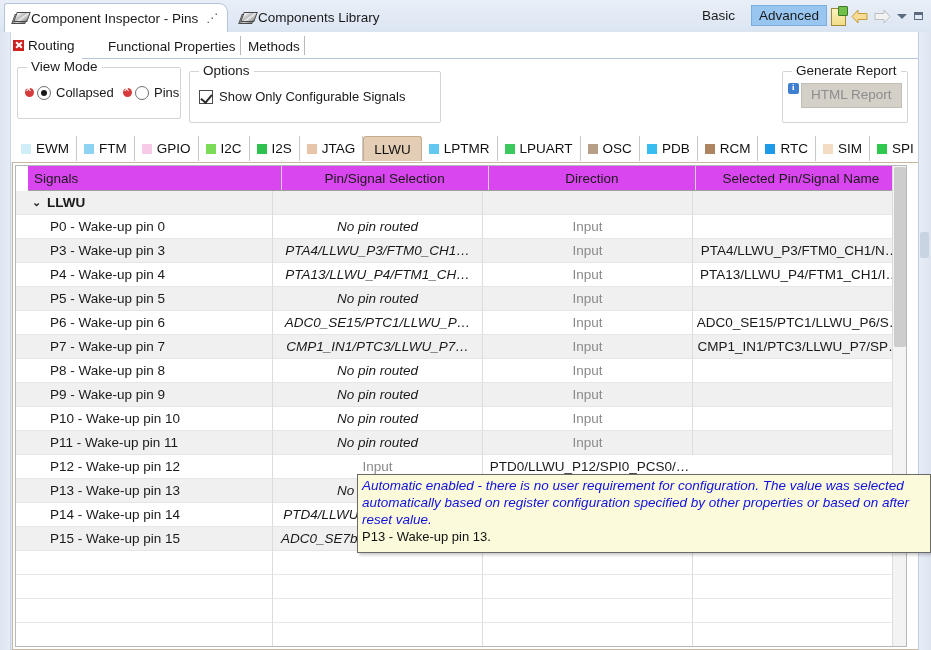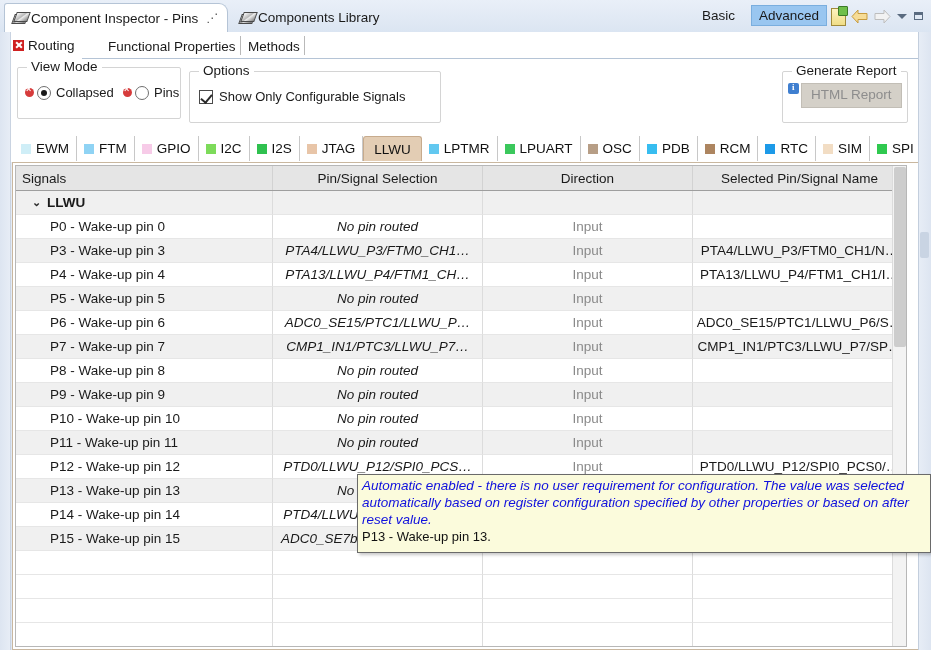--- a/index.html
+++ b/index.html
@@ -207,22 +207,23 @@
   .tablewrap {
     position: absolute; left: 12px; top: 162px; width: 908px; height: 488px;
     border: 1px solid #c9b79f;
     background: #ffffff;
   }
   .tableinner {
     position: absolute; left: 2px; top: 2px; width: 892px; height: 482px;
     border: 1px solid #b7b7b7; background:#fff; overflow:hidden;
   }
   .thead {
-    display: flex; height: 25px; background: #e5e5e5;
+    display: flex; height: 25px; background: #d946ef;
     border-bottom: 1px solid #9e9e9e;
+    margin-left: 12px;
   }
   .th {
     font-size: 13.5px; color:#1a1a1a; display:flex; align-items:center;
     border-right: 1px solid #d2d2d2; padding: 0 6px;
   }
   .c0 { width: 257px; }
   .c1 { width: 210px; justify-content:center; }
   .c2 { width: 210px; justify-content:center; }
   .c3 { width: 213px; justify-content:center; border-right:none; }
   .trow { display:flex; height: 24px; }
@@ -517,21 +518,20 @@
             <div class="td c3 ctr"></div>
           </div>
           <div class="trow alt">
             <div class="td c0 sig-name">P11 - Wake-up pin 11</div>
             <div class="td c1 ctr ital">No pin routed</div>
             <div class="td c2 ctr dimgrey">Input</div>
             <div class="td c3 ctr"></div>
           </div>
           <div class="trow plain">
             <div class="td c0 sig-name">P12 - Wake-up pin 12</div>
-            <div class="td c1 ctr ital">PTD0/LLWU_P12/SPI0_PCS…</div>
             <div class="td c2 ctr dimgrey">Input</div>
             <div class="td c3 ctr">PTD0/LLWU_P12/SPI0_PCS0/…</div>
           </div>
           <div class="trow alt">
             <div class="td c0 sig-name">P13 - Wake-up pin 13</div>
             <div class="td c1 ctr ital">No pin routed</div>
             <div class="td c2 ctr dimgrey">Input</div>
             <div class="td c3 ctr"></div>
           </div>
           <div class="trow plain">

